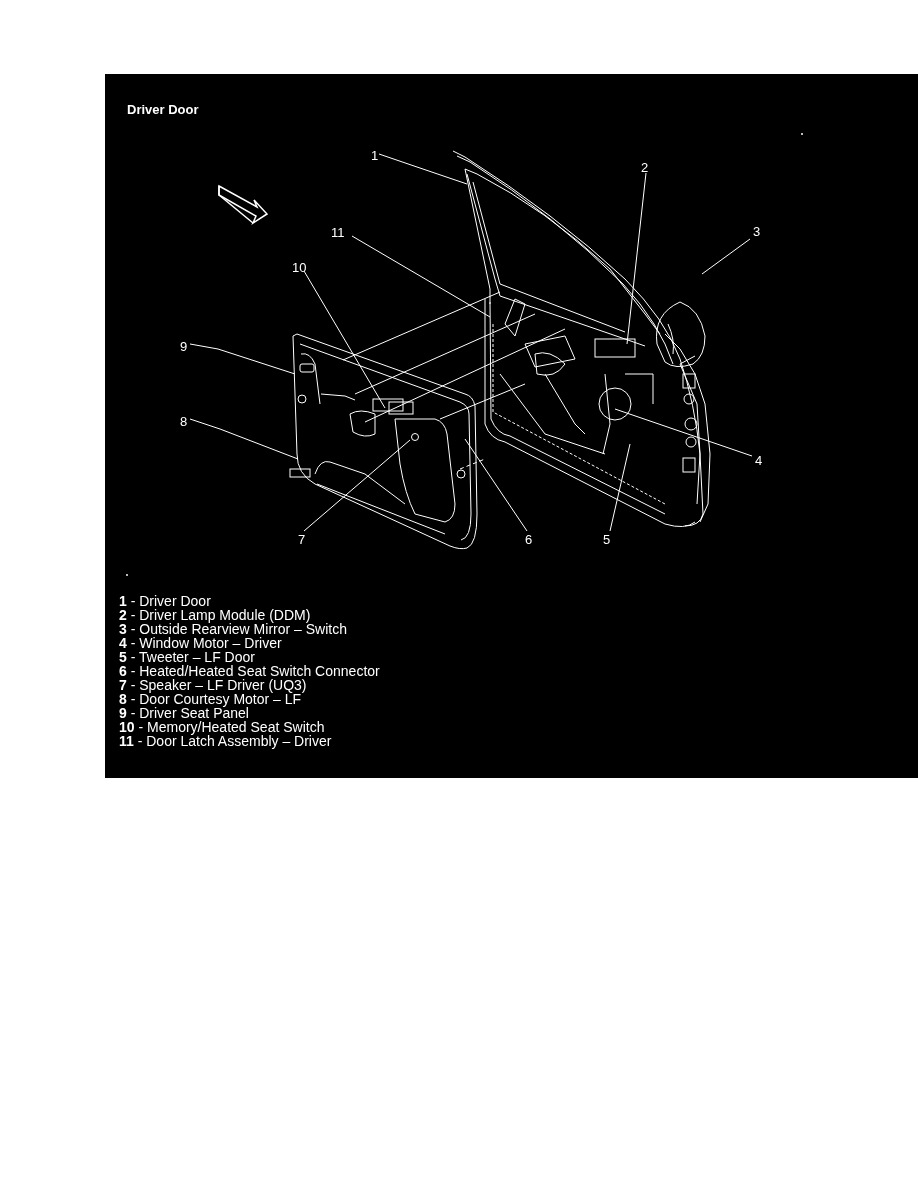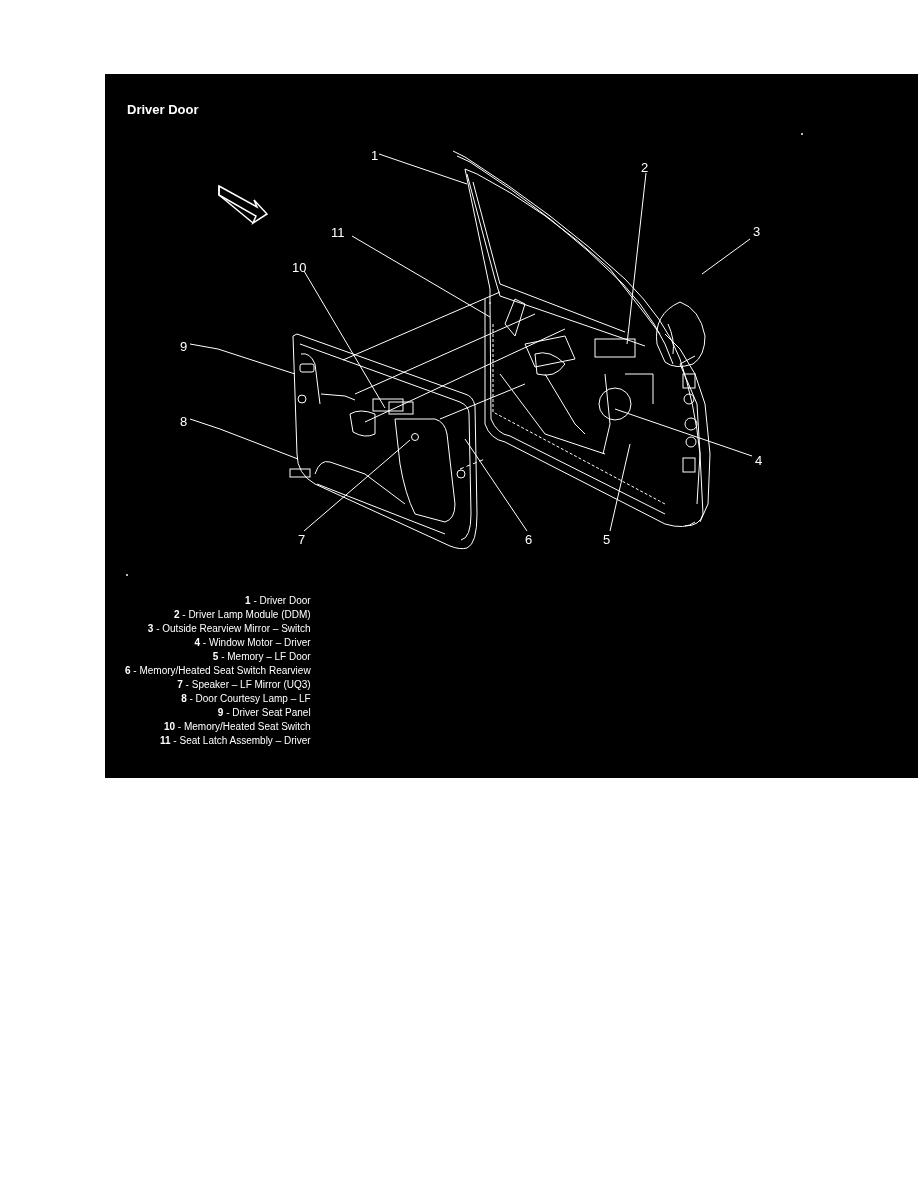--- a/index.html
+++ b/index.html
@@ -1,21 +1,21 @@
 <!DOCTYPE html>
 <html><head>
   <meta charset="utf-8">
   <style>
     html, body { margin: 0; padding: 0; background: #ffffff; }
     body { width: 918px; height: 1188px; position: relative; overflow: hidden; font-family: "Liberation Sans", sans-serif; }
     .panel { position: absolute; left: 105px; top: 74px; width: 840px; height: 704px; background: #000000; }
     .title { position: absolute; left: 22px; top: 28px; color: #ffffff; font-size: 13px; font-weight: bold; letter-spacing: 0; }
     .diagram { position: absolute; left: 0; top: 0; width: 708px; height: 520px; }
     .callout { position: absolute; color: #ffffff; font-size: 13px; line-height: 13px; }
-    .legend { position: absolute; left: 20px; top: 520px; color: #ffffff; font-size: 10px; line-height: 14px; text-align: right; }
+    .legend { position: absolute; left: 14px; top: 520px; color: #ffffff; font-size: 14px; line-height: 14px; }
     .legend-row { white-space: nowrap; }
     .legend-num { font-weight: bold; }
     .dot { position: absolute; width: 2px; height: 2px; background: #bbbbbb; }
   </style>
 </head>
 <body>
 
 <div class="panel">
   <div class="title">Driver Door</div>
 
@@ -120,21 +120,21 @@
   <div class="callout" style="left:187px; top:187px;">10</div>
   <div class="callout" style="left:226px; top:152px;">11</div>
 
   <div class="dot" style="left:21px; top:500px;"></div>
 
   <div class="legend">
     <div class="legend-row"><span class="legend-num">1</span><span> - Driver Door</span></div>
     <div class="legend-row"><span class="legend-num">2</span><span> - Driver Lamp Module (DDM)</span></div>
     <div class="legend-row"><span class="legend-num">3</span><span> - Outside Rearview Mirror – Switch</span></div>
     <div class="legend-row"><span class="legend-num">4</span><span> - Window Motor – Driver</span></div>
-    <div class="legend-row"><span class="legend-num">5</span><span> - Memory – LF Door</span></div>
-    <div class="legend-row"><span class="legend-num">6</span><span> - Memory/Heated Seat Switch Rearview</span></div>
-    <div class="legend-row"><span class="legend-num">7</span><span> - Speaker – LF Mirror (UQ3)</span></div>
-    <div class="legend-row"><span class="legend-num">8</span><span> - Door Courtesy Lamp – LF</span></div>
+    <div class="legend-row"><span class="legend-num">5</span><span> - Tweeter – LF Door</span></div>
+    <div class="legend-row"><span class="legend-num">6</span><span> - Heated/Heated Seat Switch Connector</span></div>
+    <div class="legend-row"><span class="legend-num">7</span><span> - Speaker – LF Driver (UQ3)</span></div>
+    <div class="legend-row"><span class="legend-num">8</span><span> - Door Courtesy Motor – LF</span></div>
     <div class="legend-row"><span class="legend-num">9</span><span> - Driver Seat Panel</span></div>
     <div class="legend-row"><span class="legend-num">10</span><span> - Memory/Heated Seat Switch</span></div>
-    <div class="legend-row"><span class="legend-num">11</span><span> - Seat Latch Assembly – Driver</span></div>
+    <div class="legend-row"><span class="legend-num">11</span><span> - Door Latch Assembly – Driver</span></div>
   </div>
 </div>
 
 </body></html>

